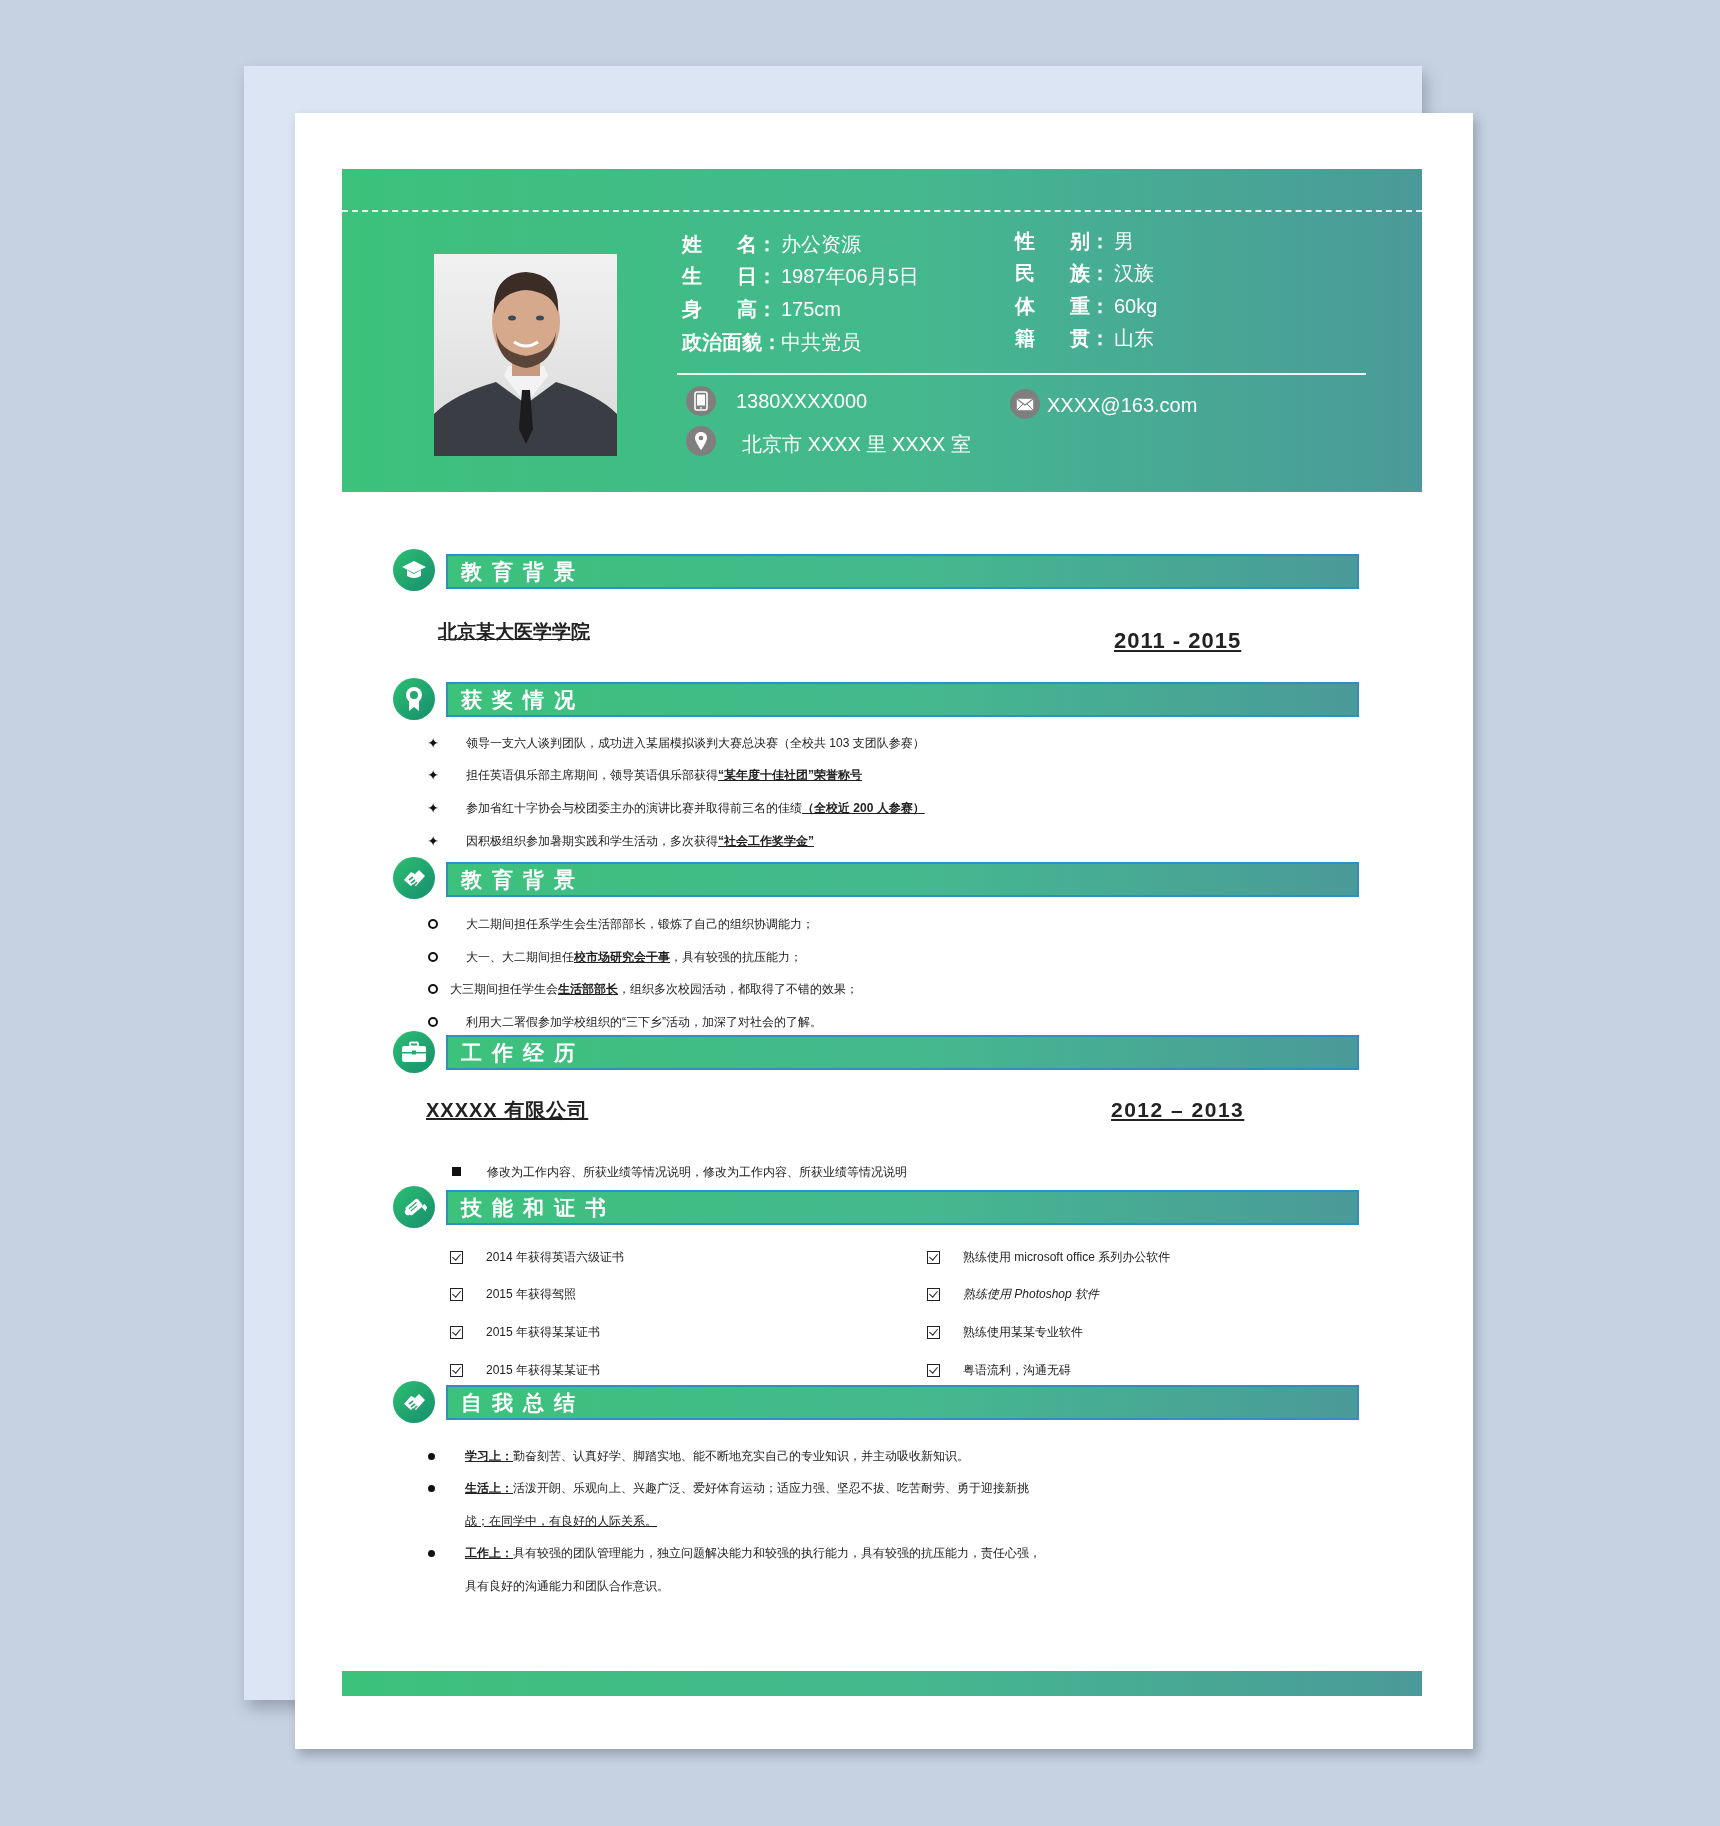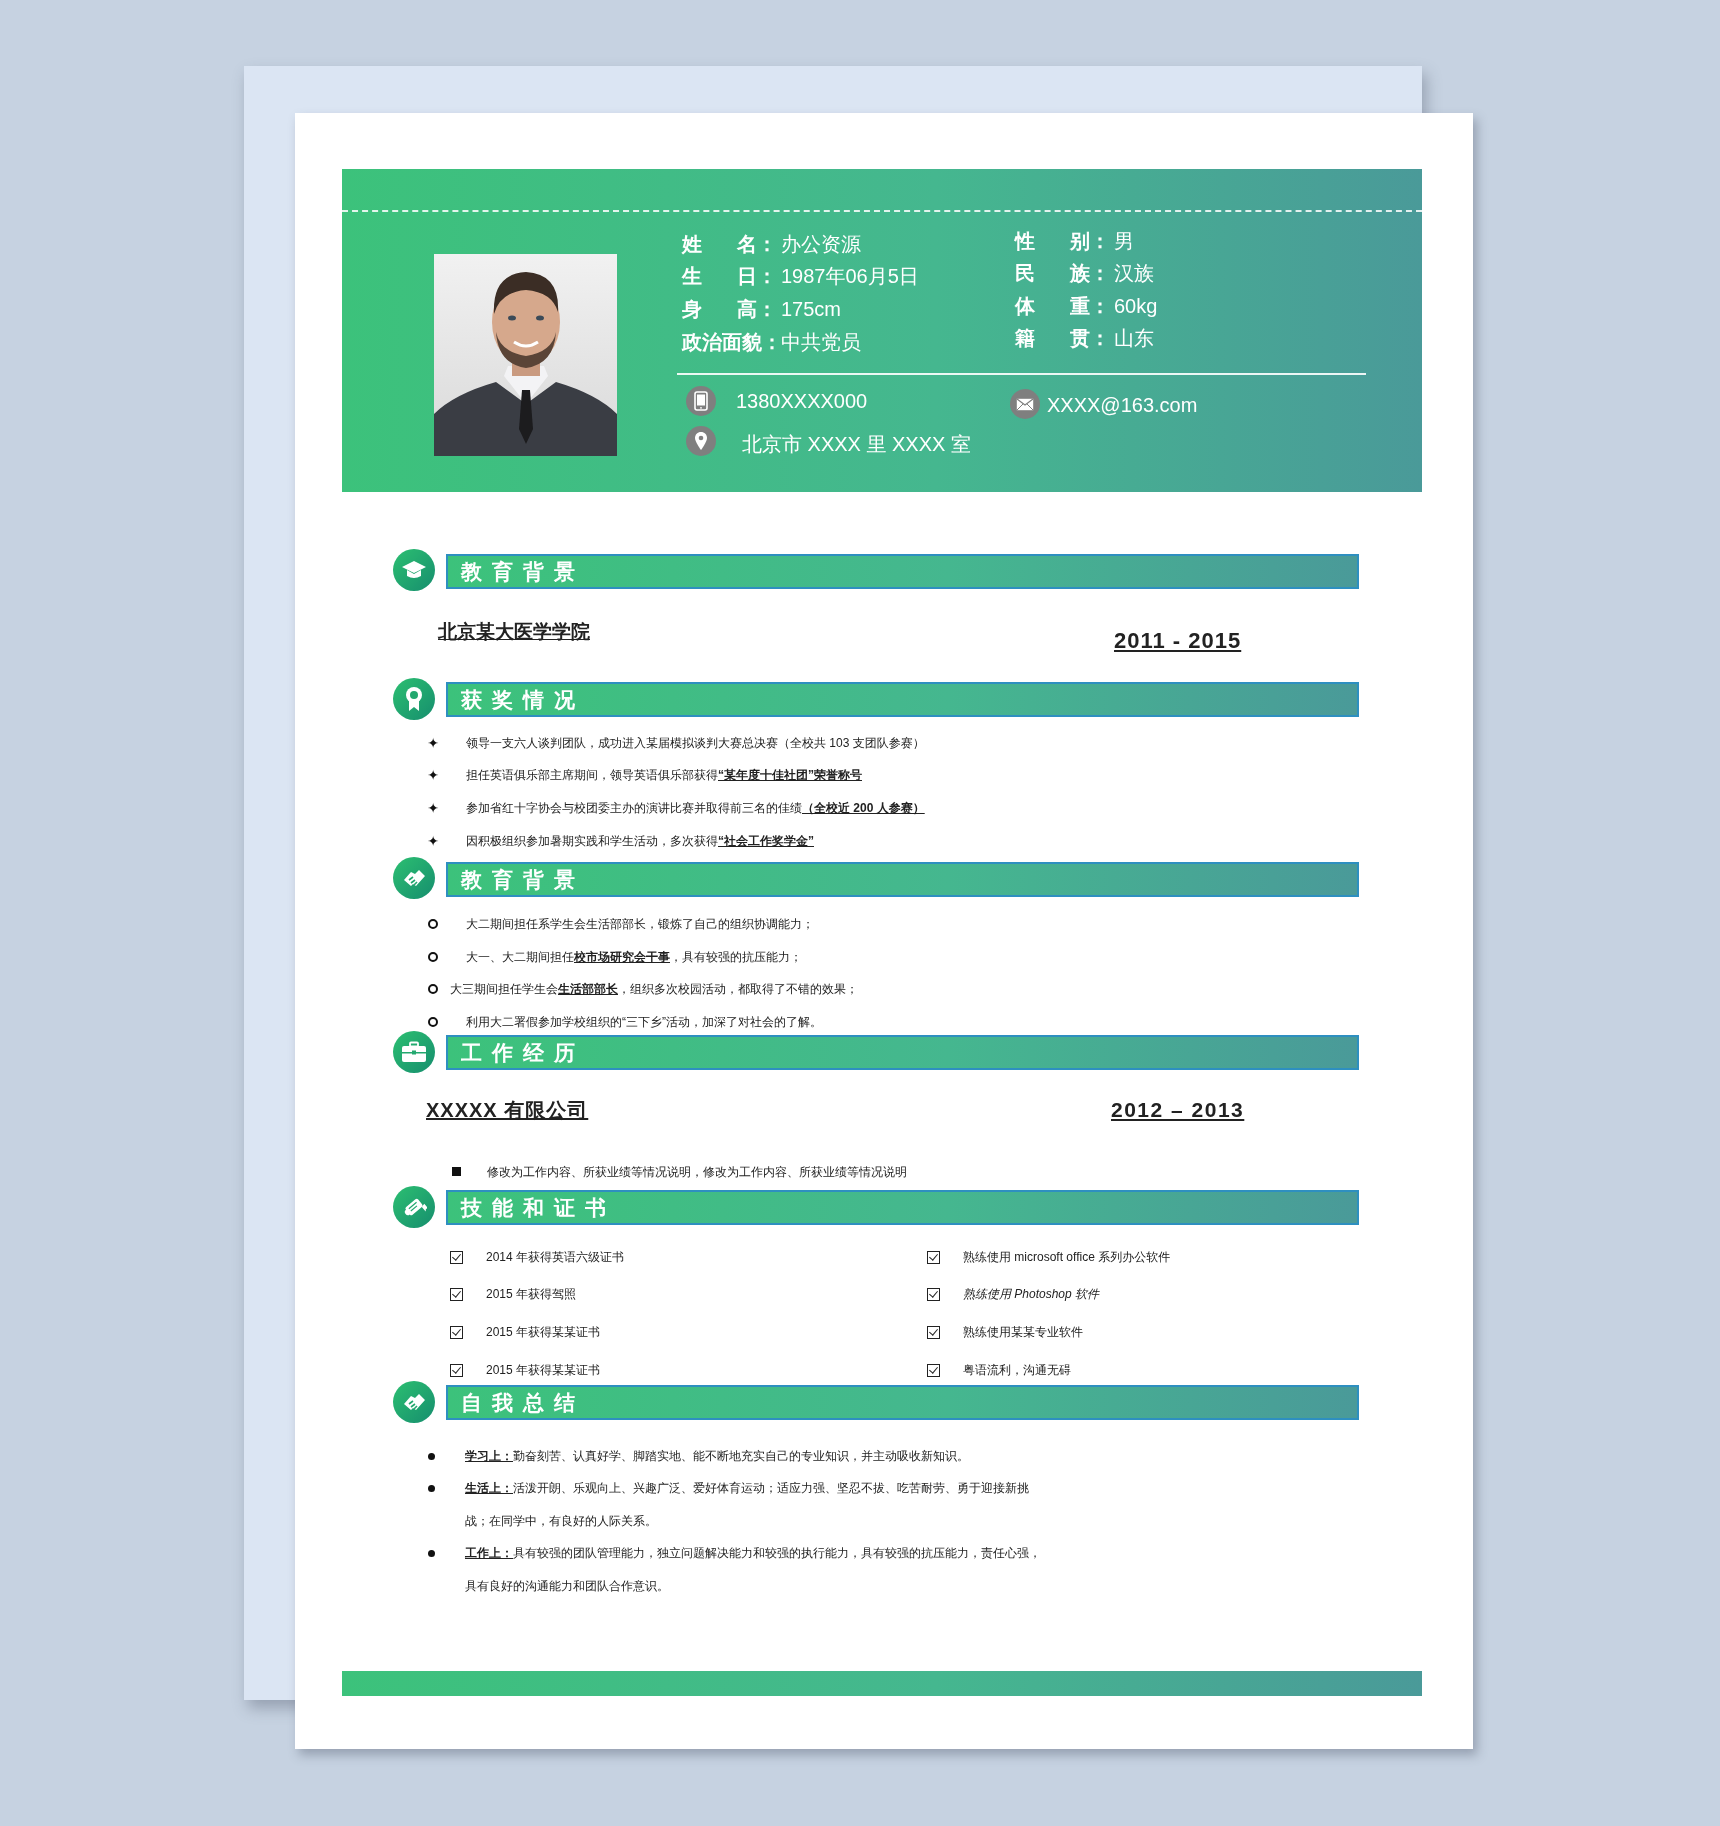--- a/index.html
+++ b/index.html
@@ -298,19 +298,19 @@
 </div>
 <div class="sec-bar" style="top:1385px;">
   <span class="sec-title">自我总结</span>
 </div>
 
 <div class="dot" style="left:428px; top:1453px;"></div>
 <div class="line-text" style="left:465px; top:1442px;"><span class="bold">学习上：</span><span>勤奋刻苦、认真好学、脚踏实地、能不断地充实自己的专业知识，并主动吸收新知识。</span></div>
 
 <div class="dot" style="left:428px; top:1485px;"></div>
 <div class="line-text" style="left:465px; top:1474px;"><span class="bold">生活上：</span><span>活泼开朗、乐观向上、兴趣广泛、爱好体育运动；适应力强、坚忍不拔、吃苦耐劳、勇于迎接新挑</span></div>
-<div class="line-text" style="left:465px; top:1507px;">战；在同学中，有良好的人际关系。</div>
+<div class="line-text" style="left:465px; top:1507px;text-decoration:underline;">战；在同学中，有良好的人际关系。</div>
 
 <div class="dot" style="left:428px; top:1550px;"></div>
 <div class="line-text" style="left:465px; top:1539px;"><span class="bold">工作上：</span><span>具有较强的团队管理能力，独立问题解决能力和较强的执行能力，具有较强的抗压能力，责任心强，</span></div>
 <div class="line-text" style="left:465px; top:1572px;">具有良好的沟通能力和团队合作意识。</div>
 
 <div class="abs footer-bar"></div>
 
 </body></html>

